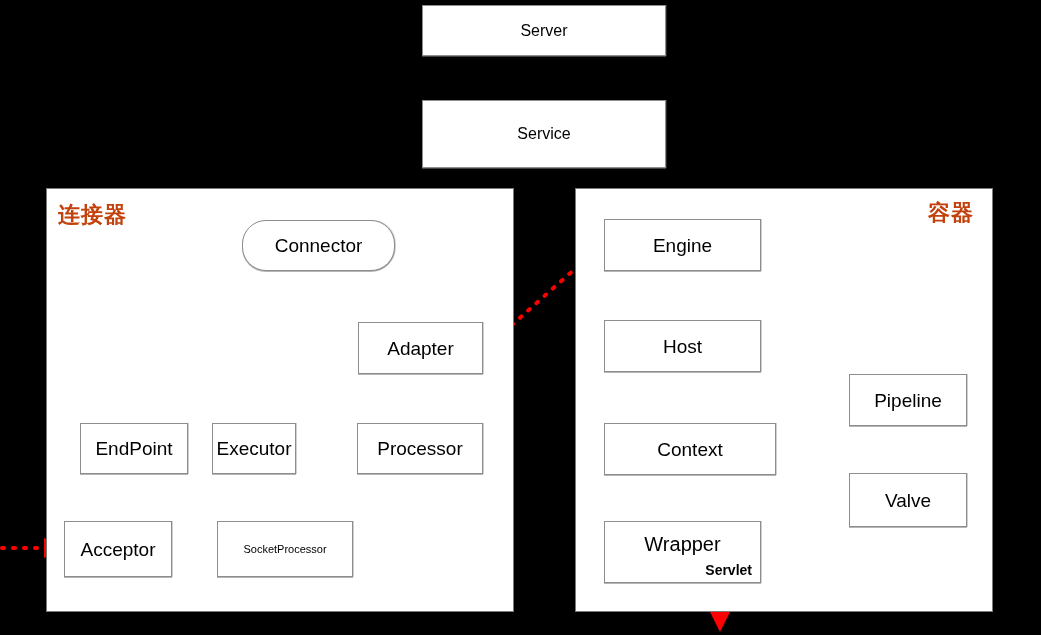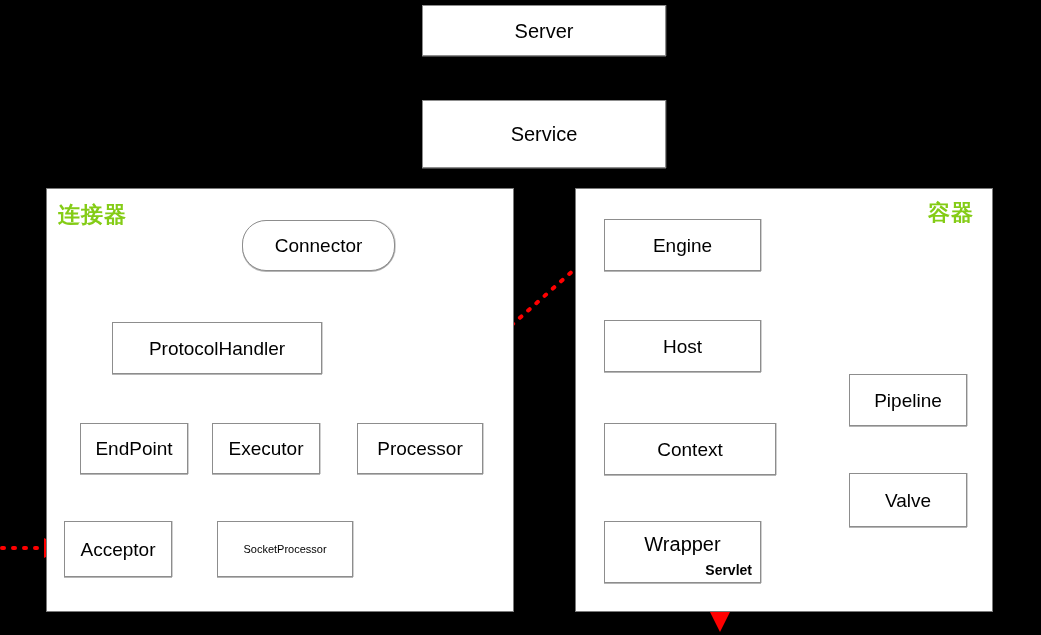--- a/index.html
+++ b/index.html
@@ -13,42 +13,42 @@
   .panel{
     position:absolute;
     background:#ffffff;
     border:1px solid #7a7a7a;
     box-sizing:border-box;
   }
   .panel-title{
     position:absolute;
     font-size:22px;
     font-weight:bold;
-    color:#84cc16;
+    color:#c2410c;
     letter-spacing:1px;
     white-space:nowrap;
   }
   .node{
     position:absolute;
     background:#ffffff;
     border:1px solid #8d8d8d;
     box-sizing:border-box;
     display:flex;
     align-items:center;
     justify-content:center;
     color:#000;
     box-shadow:0 1px 0 rgba(120,120,120,.55), 1px 0 0 rgba(120,120,120,.35);
   }
   .node .lbl{
     font-size:19px;
     font-weight:400;
     white-space:nowrap;
     line-height:1;
   }
-  .node.big .lbl{font-size:20px;}
+  .node.big .lbl{font-size:16px;}
   .node.small .lbl{font-size:11px;}
   .node.wrapper{
     display:block;
     position:absolute;
   }
   .node.wrapper .lbl{
     position:absolute;
     left:0;right:0;
     top:12px;
     text-align:center;
@@ -141,30 +141,30 @@
     <span class="lbl">Service</span>
   </div>
 
   <div class="panel" style="left:46px;top:188px;width:468px;height:424px;"></div>
   <div class="panel-title" style="left:58px;top:200px;">连接器</div>
 
   <div class="node" style="left:242px;top:220px;width:153px;height:51px;border-radius:24px;">
     <span class="lbl">Connector</span>
   </div>
 
-  <div class="node" style="left:112px;top:322px;width:210px;height:52px;">
-    <span class="lbl">ProtocolHandler</span>
-  </div>
-
+
+  <div class="node" style="left:358px;top:322px;width:125px;height:52px;">
+    <span class="lbl">Adapter</span>
+  </div>
 
   <div class="node" style="left:80px;top:423px;width:108px;height:51px;">
     <span class="lbl">EndPoint</span>
   </div>
 
-  <div class="node" style="left:212px;top:423px;width:108px;height:51px;">
+  <div class="node" style="left:212px;top:423px;width:84px;height:51px;">
     <span class="lbl">Executor</span>
   </div>
 
   <div class="node" style="left:357px;top:423px;width:126px;height:51px;">
     <span class="lbl">Processor</span>
   </div>
 
   <div class="node" style="left:64px;top:521px;width:108px;height:56px;">
     <span class="lbl">Acceptor</span>
   </div>

